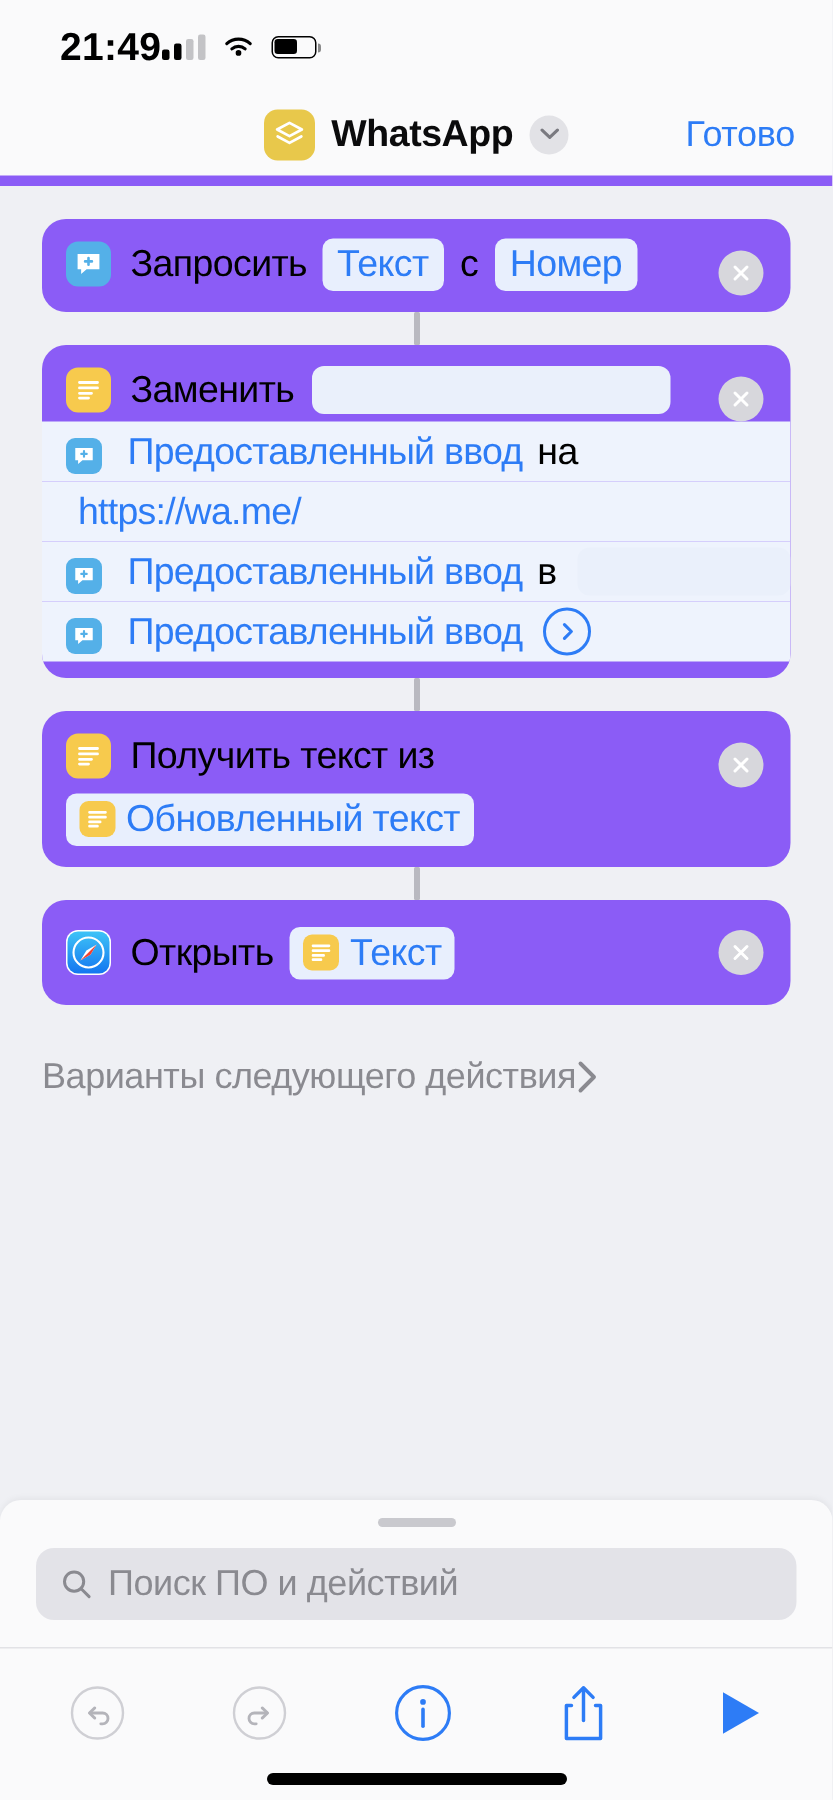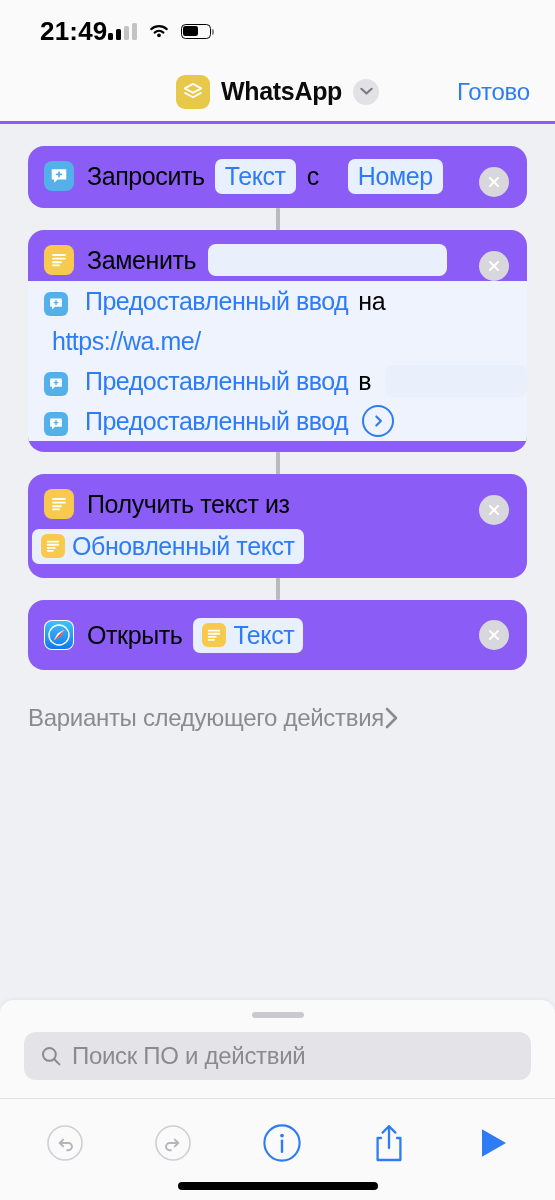--- a/index.html
+++ b/index.html
@@ -28,21 +28,21 @@
   .bars i:nth-child(4){ height:17px; background:#c3c3c6; }
   .batt{ width:30px; height:15px; border:1.7px solid #000; border-radius:4.5px; position:relative; padding:1.6px; }
   .batt::after{ content:""; position:absolute; right:-4.4px; top:4.3px; width:2.4px; height:6px;
                 background:#000; border-radius:0 2px 2px 0; opacity:.45; }
   .batt span{ display:block; height:100%; width:62%; background:#000; border-radius:2.2px; }
 
   
   #nav-bar{
     height:62px; background:#fafafb; position:relative;
     display:flex; align-items:center; justify-content:center;
-    border-bottom:3px solid #8b5cf6;
+    border-bottom:7px solid #8b5cf6;
   }
   #nav-title-group{ display:flex; align-items:center; gap:11px; }
   #shortcut-icon{
     width:34px;height:34px;border-radius:9px;background:#e8c84b;
     display:flex;align-items:center;justify-content:center;flex:none;
   }
   #nav-title{ font-size:25px; font-weight:700; color:#0b0b0c; letter-spacing:-.3px; }
   #nav-chevron{
     width:26px;height:26px;border-radius:50%;background:#e2e2e6;
     display:flex;align-items:center;justify-content:center;flex:none;
@@ -178,21 +178,21 @@
     <div class="row">
       <div class="app-icon icon-bubble">
         <svg width="20" height="20" viewBox="0 0 22 22">
           <path d="M3 3.6h16v11.2H9.6L5.6 18.4v-3.6H3z" fill="#fff"></path>
           <path d="M11 6.6v5M8.5 9.1h5" stroke="#54b0e8" stroke-width="1.9" stroke-linecap="round"></path>
         </svg>
       </div>
       <span class="lbl">Запросить</span>
       <span class="token plain" style="margin-left:10px;">Текст</span>
       <span class="lbl" style="margin-left:11px;">с</span>
-      <span class="token plain" style="margin-left:29px;text-align:right;">Номер</span>
+      <span class="token plain" style="margin-left:11px;text-align:right;">Номер</span>
       <div class="xbtn">
         <svg width="14" height="14" viewBox="0 0 14 14">
             <path d="M3 3l8 8M11 3l-8 8" stroke="#fff" stroke-width="2" stroke-linecap="round"></path>
           </svg>
       </div>
     </div>
   </div>
 
   <div class="connector"></div>
 
@@ -270,21 +270,21 @@
             <path d="M3 4h12M3 7.6h12M3 11.2h8M3 14.4h6" stroke="#fff" stroke-width="1.9" stroke-linecap="round"></path>
           </svg>
       </div>
       <span class="lbl">Получить текст из</span>
       <div class="xbtn">
         <svg width="14" height="14" viewBox="0 0 14 14">
             <path d="M3 3l8 8M11 3l-8 8" stroke="#fff" stroke-width="2" stroke-linecap="round"></path>
           </svg>
       </div>
     </div>
-    <div class="row" style="padding-left:4px;">
+    <div class="row" style="padding-left:16px;">
       <span class="token">
         <span class="tk-ic icon-text">
           <svg width="16" height="16" viewBox="0 0 18 18">
               <path d="M3 4h12M3 7.6h12M3 11.2h8M3 14.4h6" stroke="#fff" stroke-width="2" stroke-linecap="round"></path>
             </svg>
         </span>
         <span>Обновленный текст</span>
       </span>
     </div>
   </div>

